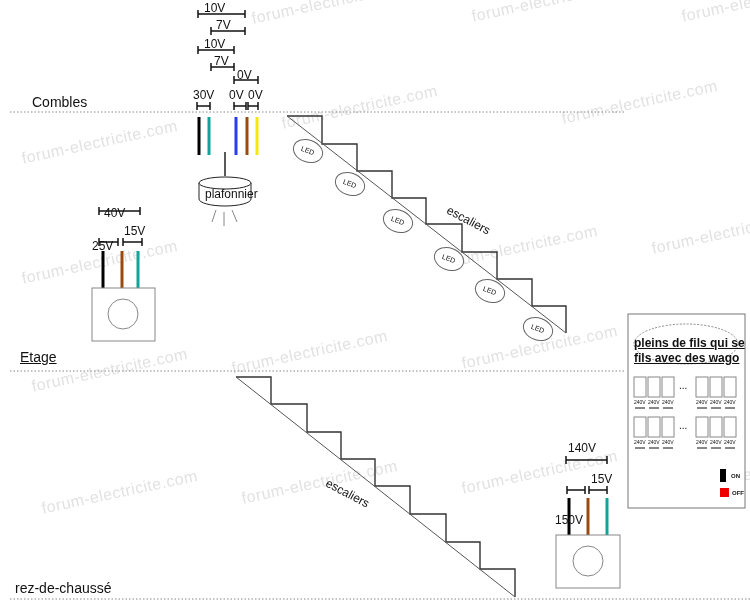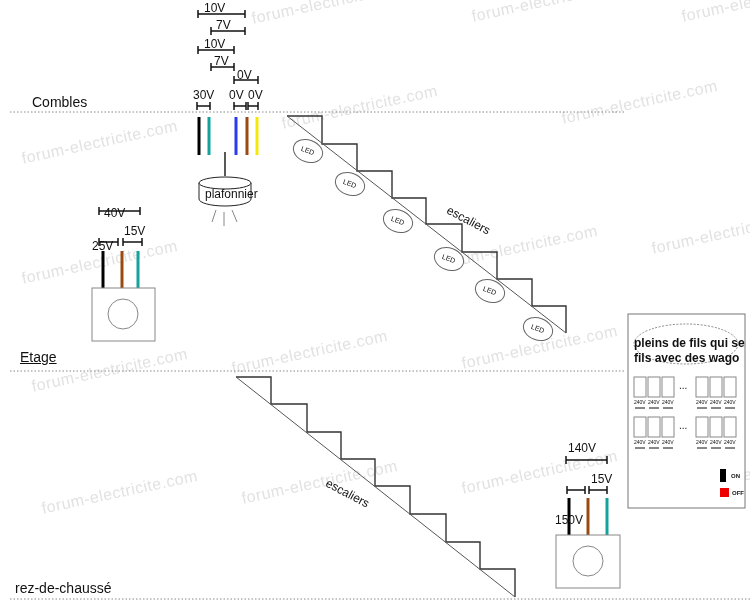--- a/index.html
+++ b/index.html
@@ -7,21 +7,21 @@
          font-family:"Liberation Sans", sans-serif; color:#111; }
   .abs { position:absolute; white-space:nowrap; }
   svg.diagram { position:absolute; left:0; top:0; }
   .lbl { font-size:14px; }
   .volt { font-size:12px; line-height:14px; }
   .small { font-size:7px; }
   .wm { position:absolute; font-size:16px; color:#e2e2e2; transform:rotate(-12deg);
         transform-origin:left top; white-space:nowrap; letter-spacing:0.5px; }
   .led { font-size:7px; }
   .esc { font-size:12px; }
-  .panel-title { font-size:12px; font-weight:bold; text-align:center; line-height:15px; }
+  .panel-title { font-size:12px; font-weight:bold; text-align:center; line-height:15px;text-decoration:underline; }
   .panel-sw { font-size:6px; font-weight:bold; }
   .plaf { font-size:12px; }
 </style>
 </head>
 <body>
 
 <div class="wm" style="left:250px;top:10px;">forum-electricite.com</div>
 <div class="wm" style="left:470px;top:8px;">forum-electricite.com</div>
 <div class="wm" style="left:680px;top:8px;">forum-electricite.com</div>
 <div class="wm" style="left:20px;top:150px;">forum-electricite.com</div>

